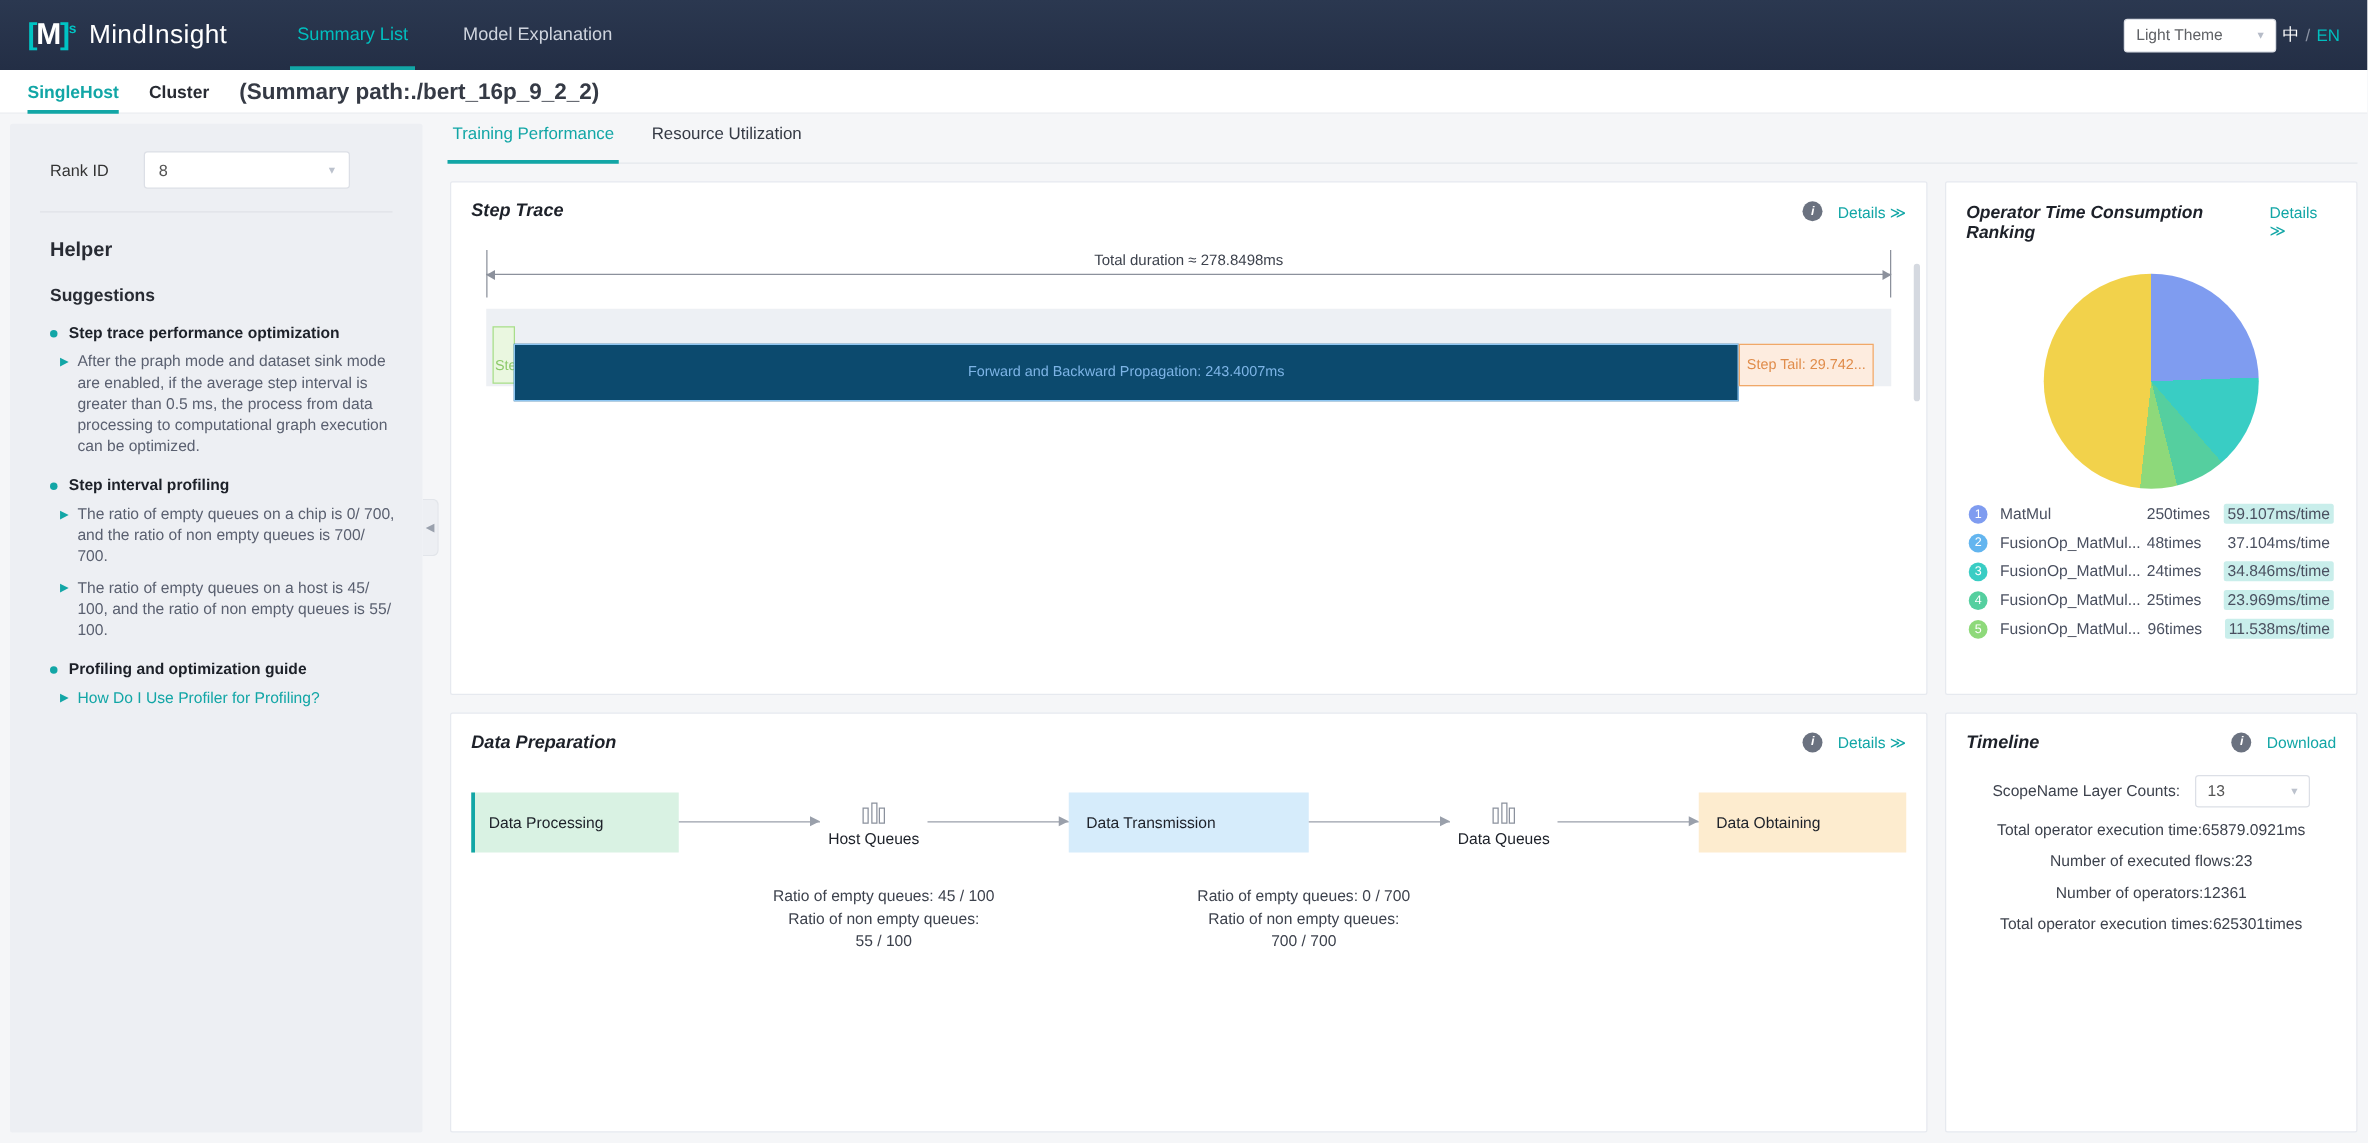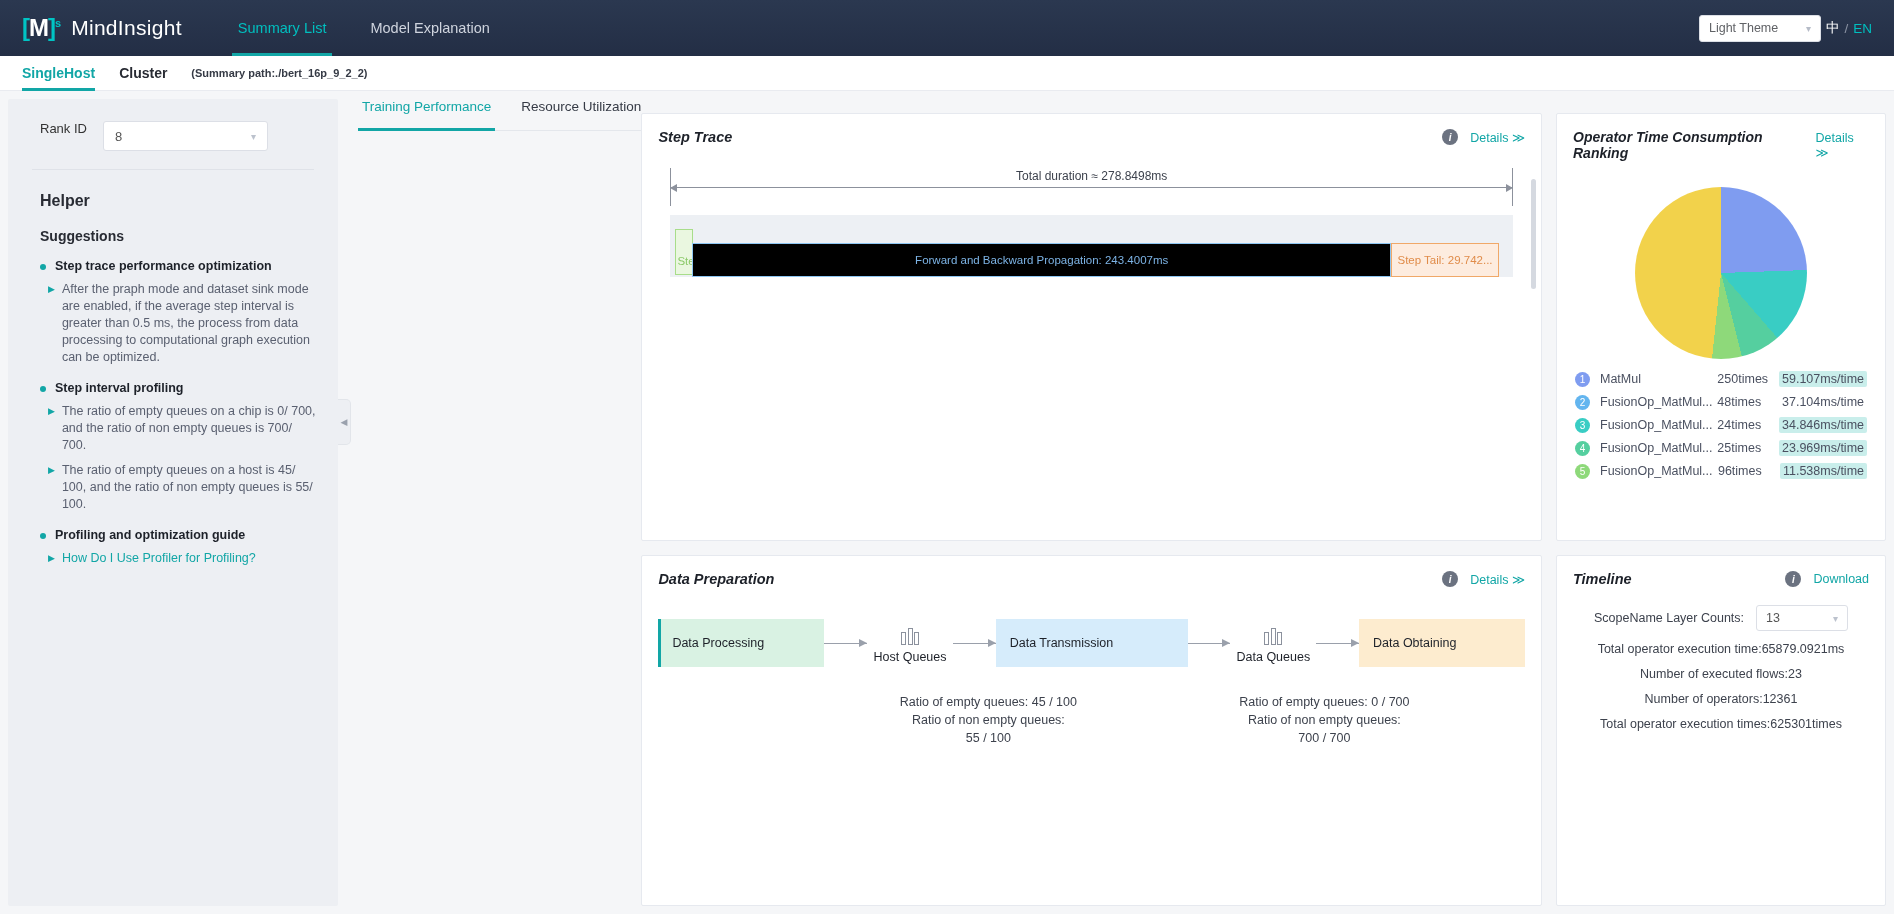--- a/index.html
+++ b/index.html
@@ -40,28 +40,28 @@
   .lang .en{ color:#00bfbf; cursor:pointer;}
   .lang .zh{ cursor:pointer;}
   
   .subbar{
     height:35px; background:#fff; display:flex; align-items:center;
     padding:0 22px; border-bottom:1px solid #e9ebf0;
   }
   .sub-item{ font-size:14px; font-weight:bold; margin-right:24px; cursor:pointer; position:relative; height:35px; line-height:35px;}
   .sub-item.active{ color:#12a6a6;}
   .sub-item.active::after{ content:""; position:absolute; left:0; right:0; bottom:0; height:3px; background:#12a6a6;}
-  .sub-path{ font-size:11px; color:#353a45; font-weight:bold;}
+  .sub-path{ font-size:18px; color:#353a45; font-weight:bold;}
   
   .page{ display:flex; height:823px; padding:8px; gap:0; }
   .sidebar{
     width:330px; background:#edeff3; border-radius:2px; position:relative;
     padding:0 22px; flex:none;
   }
-  .rankrow{ display:flex; gap:16px; padding:22px 0 18px 10px;}
+  .rankrow{ display:flex; align-items:center; gap:28px; padding:22px 0 18px 10px;}
   .rank-label{ font-size:13px; color:#333;}
   .rank-select{
     width:165px; height:30px; background:#fff; border:1px solid #dcdfe6;
     border-radius:3px; display:flex; align-items:center; padding:0 11px;
     color:#555; font-size:13px; cursor:pointer;
   }
   .rank-select .chev{ margin-left:auto; color:#bcc2cd; font-size:10px;}
   .divider{ height:1px; background:#dfe2e8; margin:0 2px;}
   .helper-title{ font-size:16px; font-weight:bold; padding:22px 0 0 10px;}
   .sugg-title{ font-size:14px; font-weight:bold; padding:18px 0 0 10px;}
@@ -72,21 +72,21 @@
   .tri{ color:#12a6a6; font-size:9px; margin-top:3px; flex:none;}
   .sugg-text{ font-size:12.5px; line-height:17px; color:#5a6070; max-width:268px;}
   .sugg-link{ color:#12a6a6; cursor:pointer;}
   .collapse-handle{
     position:absolute; right:-13px; top:300px; width:13px; height:46px;
     background:#edeff3; border:1px solid #e2e5ea; border-left:none;
     border-radius:0 5px 5px 0; display:flex; align-items:center;
     justify-content:center; color:#9aa1ad; font-size:9px; cursor:pointer;
   }
   
-  .main{ flex:1; display:flex; padding-left:22px; min-width:0;}
+  .main{ flex:1; display:flex; flex-direction:column; padding-left:22px; min-width:0;}
   .main-tabs{ display:flex; gap:30px; height:32px; border-bottom:1px solid #e4e7ec; padding-left:2px;}
   .mtab{ font-size:13.5px; color:#353a45; cursor:pointer; position:relative; padding-bottom:9px;}
   .mtab.active{ color:#12a6a6;}
   .mtab.active::after{ content:""; position:absolute; left:-4px; right:-4px; bottom:-1px; height:3px; background:#12a6a6;}
   .grid{ flex:1; display:flex; gap:14px; padding-top:14px; min-height:0;}
   .col-left{ flex:1; display:flex; flex-direction:column; gap:14px; min-width:0;}
   .col-right{ width:330px; flex:none; display:flex; flex-direction:column; gap:14px;}
   .card{ background:#fff; border:1px solid #e6e9ef; border-radius:2px; display:flex; flex-direction:column; min-height:0;}
   .card-head{ display:flex; align-items:center; padding:15px 16px 12px 16px;}
   .card-title{ font-size:14.5px; font-weight:bold; color:#1d2129;font-style:italic;}
@@ -106,22 +106,22 @@
   .axis-line::after{ content:""; position:absolute; right:0; top:-3.5px; border-left:7px solid #8c919c; border-top:4px solid transparent; border-bottom:4px solid transparent;}
   .tick{ position:absolute; top:3px; width:1px; height:38px; background:#8c919c;}
   .axis-cap{ position:absolute; top:4px; width:100%; text-align:center; font-size:12px; color:#3d424d;}
   .band{ background:#edf0f4; margin:6px 14px 0 14px; position:relative; height:62px;}
   .interval-box{
     position:absolute; left:5px; top:14px; width:18px; height:46px;
     background:#eaf7e0; border:1px solid #a8dd8a;
   }
   .interval-label{ position:absolute; left:7px; top:40px; font-size:11.5px; color:#8cc96a;}
   .prop-box{
-    position:absolute; left:22px; right:122px; top:28px; height:34px;
-    background:#000000; border:1px solid #8ec6f2; display:flex;
+    position:absolute; left:22px; right:122px; top:28px; height:46px;
+    background:#0c4a6e; border:1px solid #8ec6f2; display:flex;
     align-items:center; justify-content:center; color:#7db4e6; font-size:11.5px;
   }
   .tail-box{
     position:absolute; right:14px; top:28px; width:108px; height:34px;
     background:#fdecdf; border:1px solid #f0a868; display:flex;
     align-items:center; justify-content:center; color:#e08c4a; font-size:11.5px;
     overflow:hidden; white-space:nowrap;
   }
   .band2{ background:#edf0f4; margin:10px 14px 0 14px; position:relative; flex:1; min-height:0; overflow:hidden;}
   

